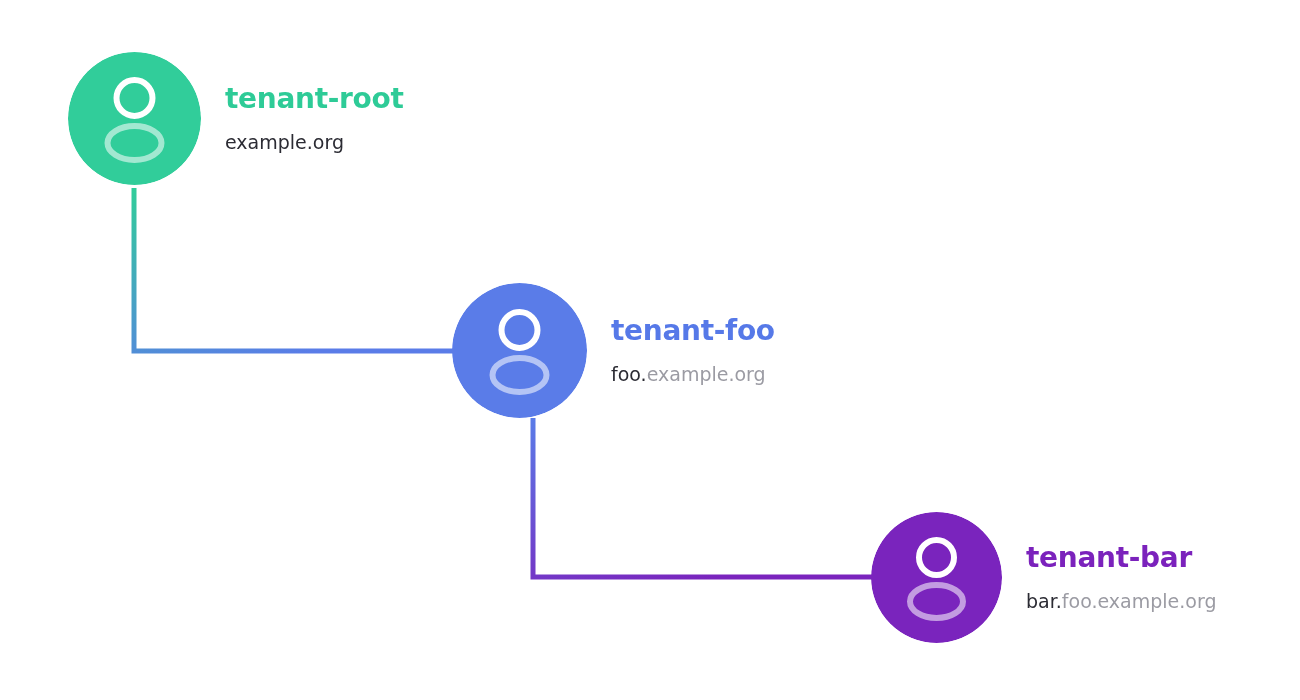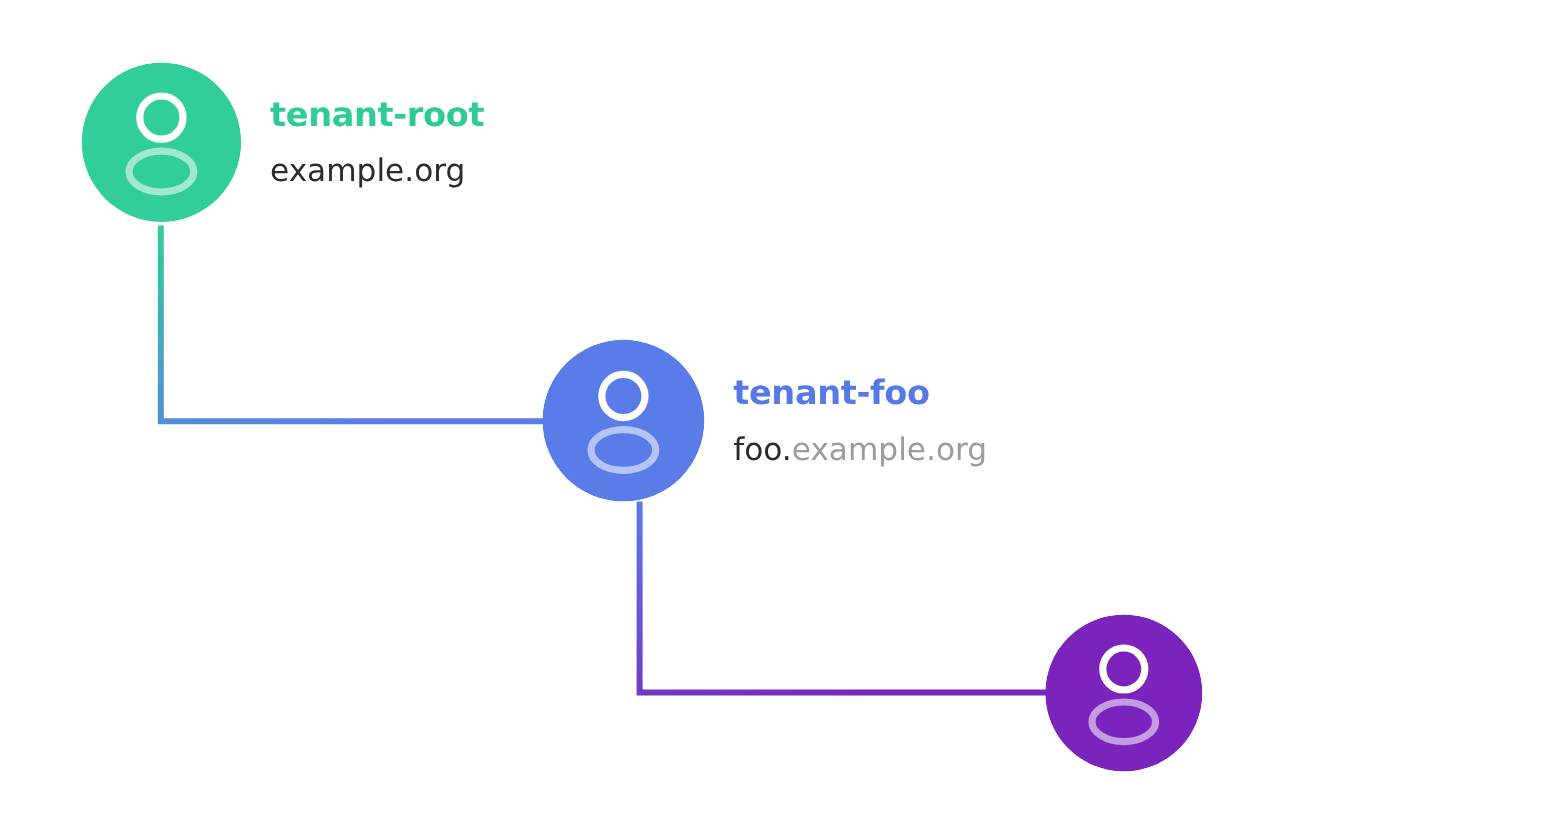--- a/index.html
+++ b/index.html
@@ -43,21 +43,21 @@
     justify-content: center;
   }
   .node-title {
     font-weight: bold;
     font-size: 28px;
     letter-spacing: -0.3px;
     line-height: 1;
     white-space: nowrap;
   }
   .node-domain {
-    font-size: 26px;
+    font-size: 19px;
     line-height: 1;
     white-space: nowrap;
     margin-top: 20px;
   }
   .dom-self {
     color: #2b2b33;
   }
   .dom-parent {
     color: #9b9ba3;
   }
@@ -128,15 +128,21 @@
       </div>
     </div>
   </div>
 
   <div class="node" id="node-bar">
     <svg class="avatar" width="131" height="131" viewBox="0 0 131 131" xmlns="http://www.w3.org/2000/svg">
       <circle cx="65.5" cy="65.5" r="65.5" fill="#7a24bd"></circle>
       <circle cx="65.5" cy="45.5" r="17.5" fill="none" stroke="#ffffff" stroke-width="6"></circle>
       <ellipse cx="65.5" cy="89.5" rx="26.5" ry="16.5" fill="none" stroke="#ffffff" stroke-opacity="0.55" stroke-width="6"></ellipse>
     </svg>
+    <div class="node-text">
+      <div class="node-title" style="color:#7b22bc">tenant-bar</div>
+      <div class="node-domain">
+        <span class="dom-self">bar.</span><span class="dom-parent">foo.example.org</span>
+      </div>
+    </div>
   </div>
 
 </div>
 
 </body></html>

